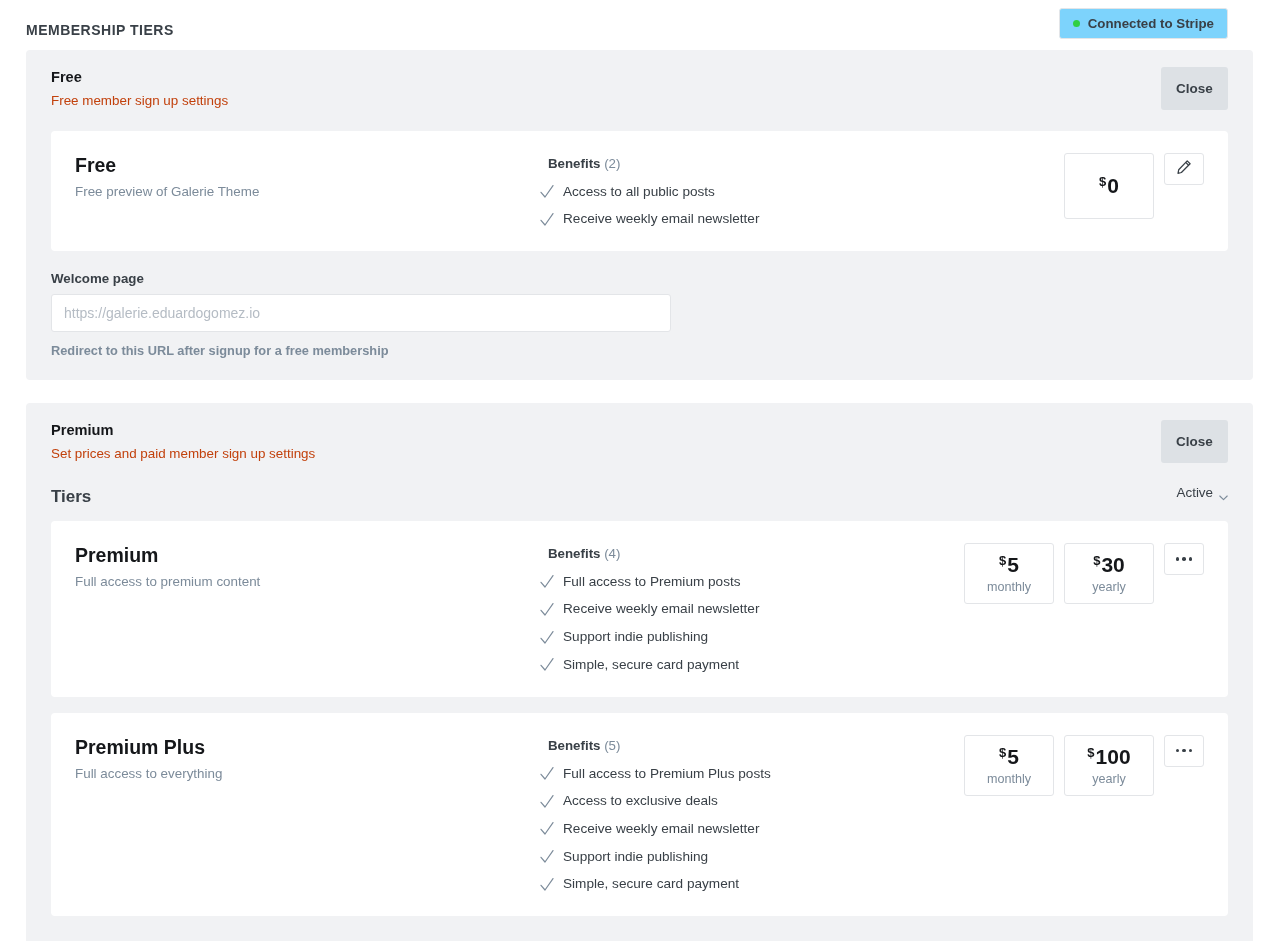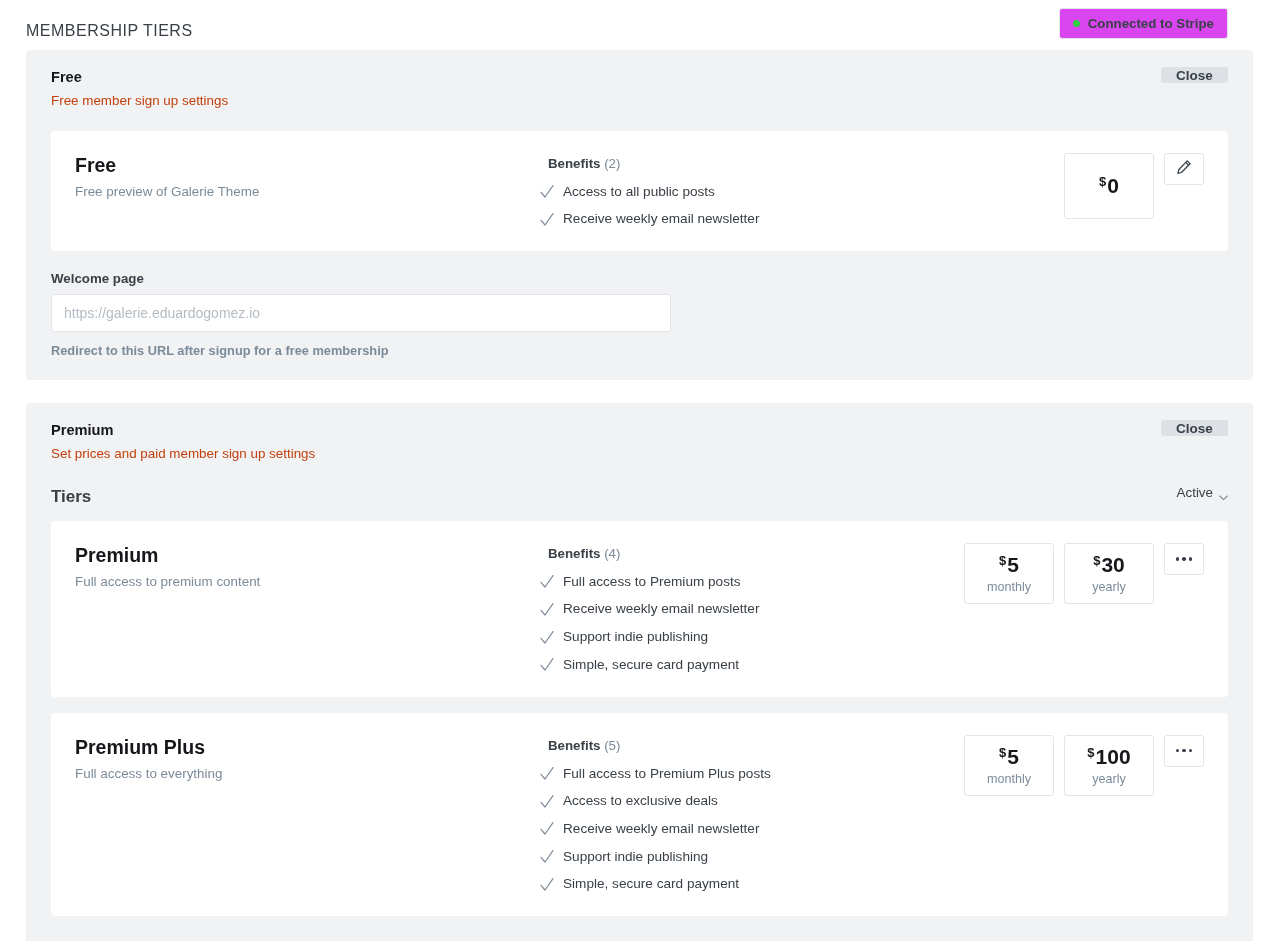--- a/index.html
+++ b/index.html
@@ -26,37 +26,37 @@
     position: absolute;
     left: 0; top: 0;
     width: 1279px;
     height: 50px;
   }
 
   .section-label {
     position: absolute;
     left: 26px;
     top: 22px;
-    font-size: 16px;
-    font-weight: 400;
+    font-size: 14px;
+    font-weight: 700;
     letter-spacing: 0.5px;
     color: #394047;
     text-transform: uppercase;
   }
 
   .stripe-badge {
     position: absolute;
     right: 51px;
     top: 8px;
     height: 31px;
     display: flex;
     align-items: center;
     gap: 8px;
     padding: 0 13px;
-    background: #d946ef;
+    background: #7dd3fc;
     border: 1px solid #e3e5e8;
     border-radius: 3px;
     font-size: 13.3px;
     font-weight: 600;
     color: #394047;
     white-space: nowrap;
   }
 
   .dot {
     width: 7px;
@@ -94,21 +94,21 @@
     margin-top: 4px;
     font-size: 13.4px;
     color: #c2410c;
     line-height: 1.35;
   }
 
   .close-btn {
     position: absolute;
     top: 17px;
     right: 25px;
-    height: 16px;
+    height: 43px;
     min-width: 67px;
     padding: 0 14px;
     background: #dde1e5;
     border: none;
     border-radius: 3px;
     font-family: "Liberation Sans", sans-serif;
     font-size: 13.5px;
     font-weight: 600;
     color: #394047;
     cursor: pointer;

